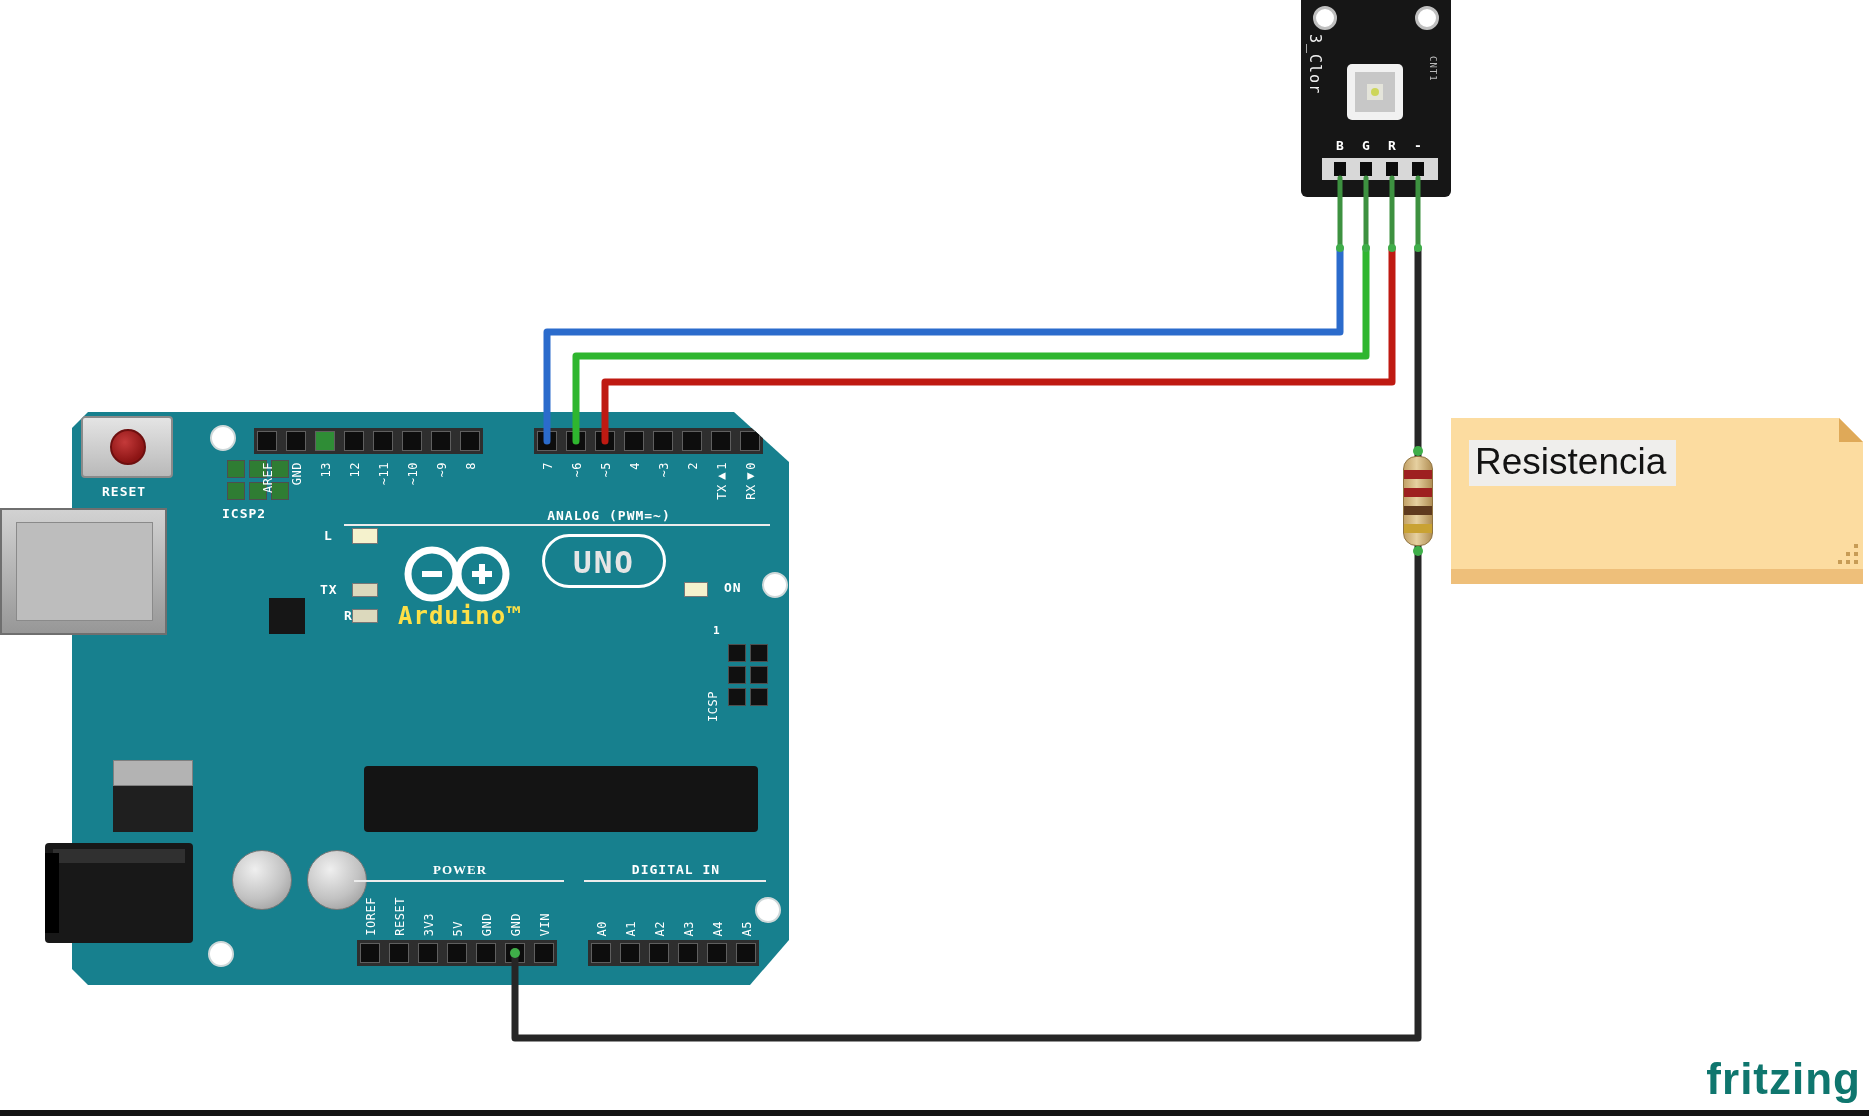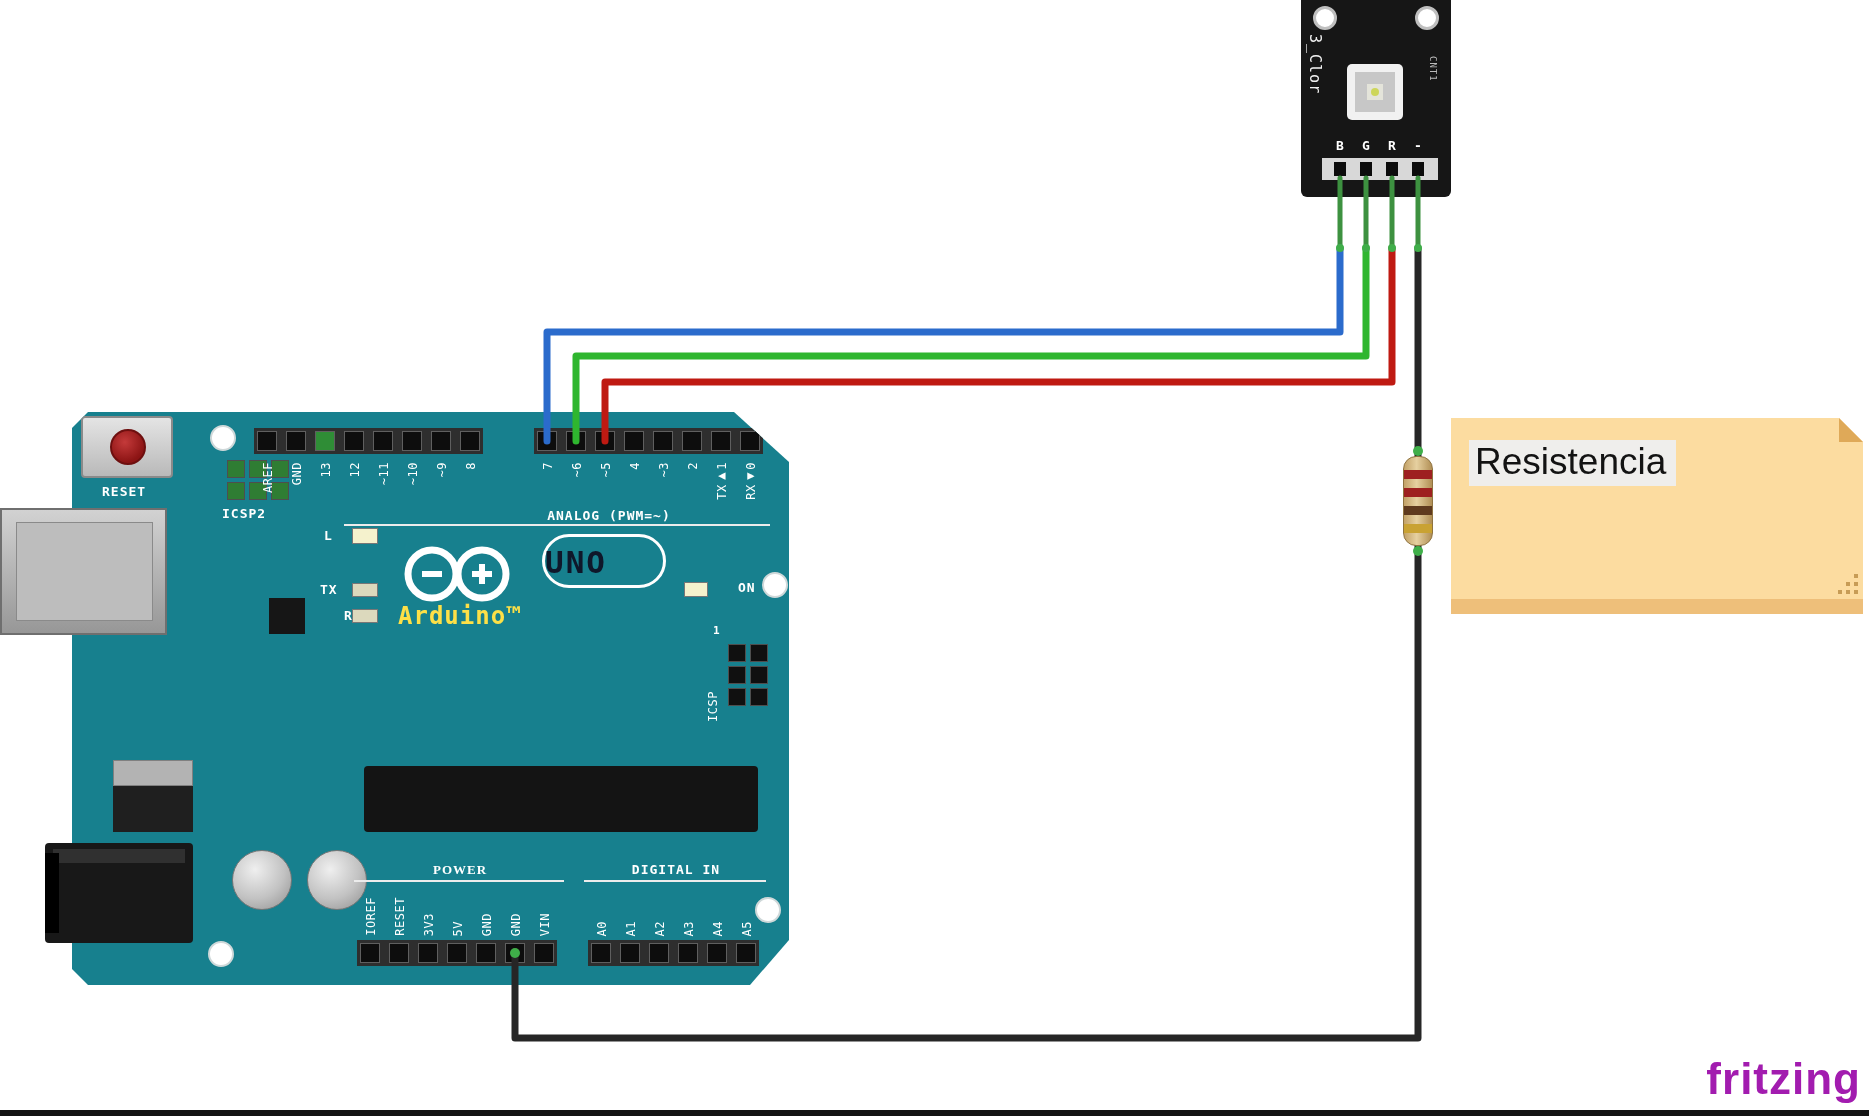--- a/index.html
+++ b/index.html
@@ -29,21 +29,21 @@
   .vtext{writing-mode:vertical-rl;transform:rotate(180deg);font-size:12px;color:#fff;letter-spacing:0.5px;}
   .vdown{writing-mode:vertical-rl;font-size:15px;color:#f0f0f0;letter-spacing:1px;}
   .caption{position:absolute;color:#fff;font-size:13px;font-weight:bold;letter-spacing:1px;text-align:center;}
   .hline{position:absolute;height:2px;background:#ececec;}
   .led{position:absolute;border:1px solid #777;box-sizing:border-box;}
   .chip{position:absolute;left:292px;top:354px;width:394px;height:66px;background:#141414;border-radius:4px;}
   .sq2{position:absolute;left:197px;top:186px;width:36px;height:36px;background:#161616;}
   .cap{position:absolute;width:60px;height:60px;border-radius:50%;border:1px solid #777;box-sizing:border-box;
        background:radial-gradient(circle at 38% 32%,#efefef,#c2c2c2 55%,#8e8e8e);}
   .uno-badge{position:absolute;left:470px;top:122px;width:124px;height:54px;border:3px solid #fff;border-radius:30px;
-             color:#0f172a;text-align:left;line-height:50px;font-size:31px;font-weight:bold;letter-spacing:2px;box-sizing:border-box;}
+             color:#e5e5e5;text-align:center;line-height:50px;font-size:31px;font-weight:bold;letter-spacing:2px;box-sizing:border-box;}
   .brand{position:absolute;left:326px;top:190px;color:#fde047;font-size:24px;font-weight:bold;letter-spacing:1px;}
 
   
   .usb{position:absolute;left:0px;top:508px;width:167px;height:127px;z-index:2;
        background:linear-gradient(180deg,#d2d2d2,#979797);border:2px solid #6f6f6f;box-sizing:border-box;}
   .usb-inner{position:absolute;left:14px;top:12px;right:12px;bottom:12px;background:#bdbdbd;border:1px solid #8a8a8a;}
   .jack{position:absolute;left:45px;top:843px;width:148px;height:100px;z-index:2;background:#181818;border-radius:4px;}
   .jack-top{position:absolute;left:8px;top:6px;right:8px;height:14px;background:#303030;}
   .jack-front{position:absolute;left:0px;top:10px;width:14px;height:80px;background:#000;}
   .reg-tab{position:absolute;left:41px;top:348px;width:80px;height:26px;background:#b3b3b3;border:1px solid #808080;box-sizing:border-box;}
@@ -72,34 +72,34 @@
   
   .resistor{position:absolute;left:1403px;top:456px;width:30px;height:90px;border-radius:13px;z-index:6;
             background:linear-gradient(90deg,#c3a268,#e6d0a0 45%,#b18f55);border:1px solid #8f7340;box-sizing:border-box;}
   .band{position:absolute;left:0;width:100%;height:9px;}
   .b1{top:13px;background:#9e2020;}
   .b2{top:31px;background:#9e2020;}
   .b3{top:49px;background:#5f3a1e;}
   .b4{top:67px;background:#c9a233;}
 
   
-  .note{position:absolute;left:1451px;top:418px;width:412px;height:196px;background:#fcdca0;z-index:7;
+  .note{position:absolute;left:1451px;top:418px;width:412px;height:166px;background:#fcdca0;z-index:7;
         clip-path:polygon(0 0,calc(100% - 24px) 0,100% 24px,100% 100%,0 100%);}
   .note-fold{position:absolute;right:0;top:0;width:24px;height:24px;
              background:linear-gradient(to bottom left,transparent 50%,#dfa958 50%);}
   .note-bottom{position:absolute;left:0;bottom:0;width:100%;height:15px;background:#eebf7a;}
   .note-line{font-family:"Liberation Sans",sans-serif;font-size:37px;color:#131313;}
   .note-line span{background:#efeeec;display:inline-block;padding:1px 10px 3px 6px;}
   .nl1{margin:22px 0 7px 18px;}
   .nl2{margin:0 0 0 18px;}
   .note-grip{position:absolute;right:5px;bottom:20px;width:4px;height:4px;background:#c79c56;
              box-shadow:-8px 0 #c79c56,-16px 0 #c79c56,0 -8px #c79c56,-8px -8px #c79c56,0 -16px #c79c56;}
 
   .watermark{position:absolute;right:8px;top:1054px;font-family:"Liberation Sans",sans-serif;
-             font-size:44px;font-weight:bold;color:#a21caf;letter-spacing:1px;z-index:8;}
+             font-size:44px;font-weight:bold;color:#0f766e;letter-spacing:1px;z-index:8;}
   .bottom-bar{position:absolute;left:0;top:1110px;width:1869px;height:6px;background:#141414;z-index:9;}
 </style>
 </head>
 <body>
 
 <div class="board">
 
   <div class="reset-switch">
     <div class="reset-btn"></div>
   </div>
@@ -205,21 +205,21 @@
     <circle cx="34" cy="36" r="24" fill="none" stroke="#fff" stroke-width="7"></circle>
     <circle cx="84" cy="36" r="24" fill="none" stroke="#fff" stroke-width="7"></circle>
     <rect x="24" y="33" width="20" height="6" fill="#fff"></rect>
     <rect x="74" y="33" width="20" height="6" fill="#fff"></rect>
     <rect x="81" y="26" width="6" height="20" fill="#fff"></rect>
   </svg>
   <div class="brand">Arduino™</div>
   <div class="uno-badge">UNO</div>
 
   <div class="led" style="left:612px;top:170px;width:24px;height:15px;background:#f5f2cd;"></div>
-  <div class="slabel" style="left:666px;top:168px;">ON</div>
+  <div class="slabel" style="left:652px;top:168px;">ON</div>
 
   <div class="hole" style="left:690px;top:160px;"></div>
 
   <div class="slabel" style="left:641px;top:212px;font-size:11px;">1</div>
   <div class="icsp-grid two" style="left:654px;top:230px;">
       <div class="pin-sq"></div>
       <div class="pin-sq"></div>
       <div class="pin-sq"></div>
       <div class="pin-sq"></div>
       <div class="pin-sq"></div>

